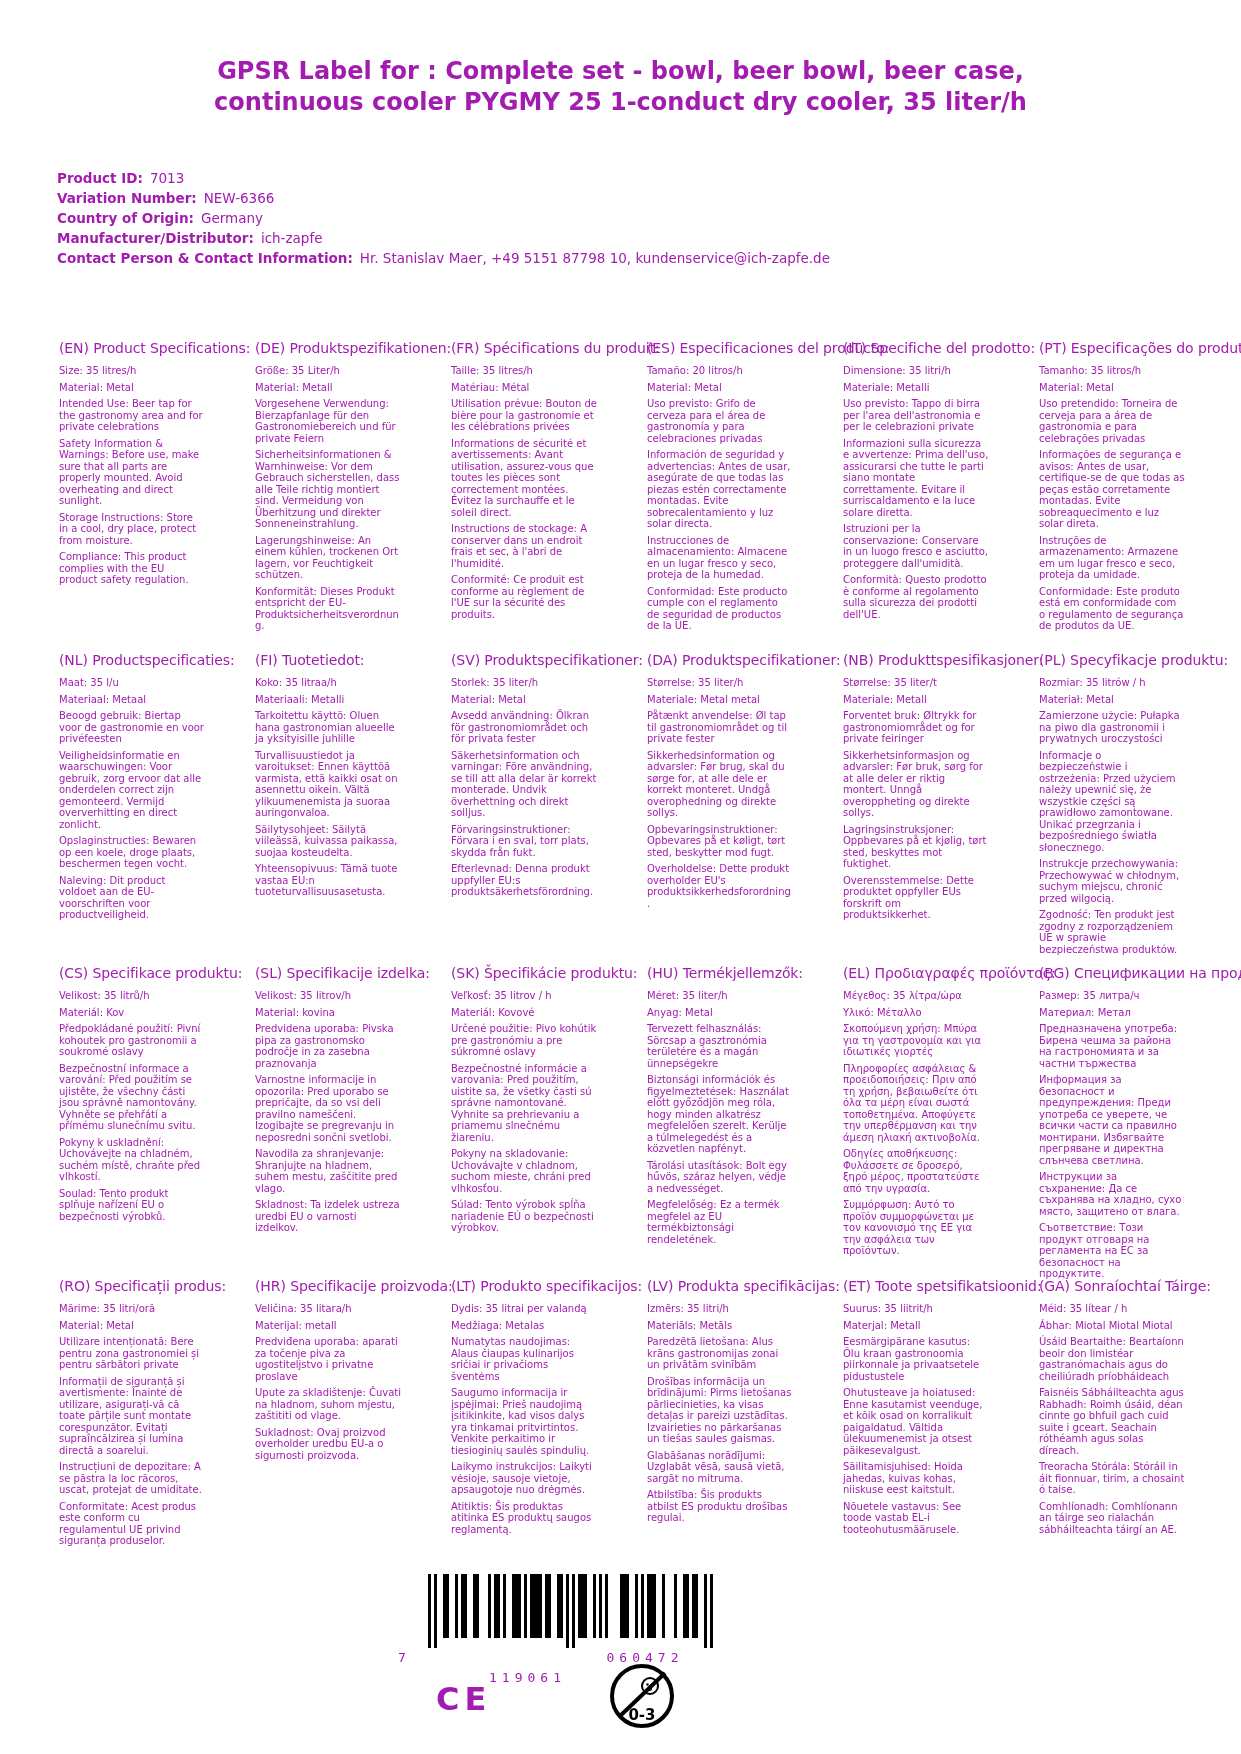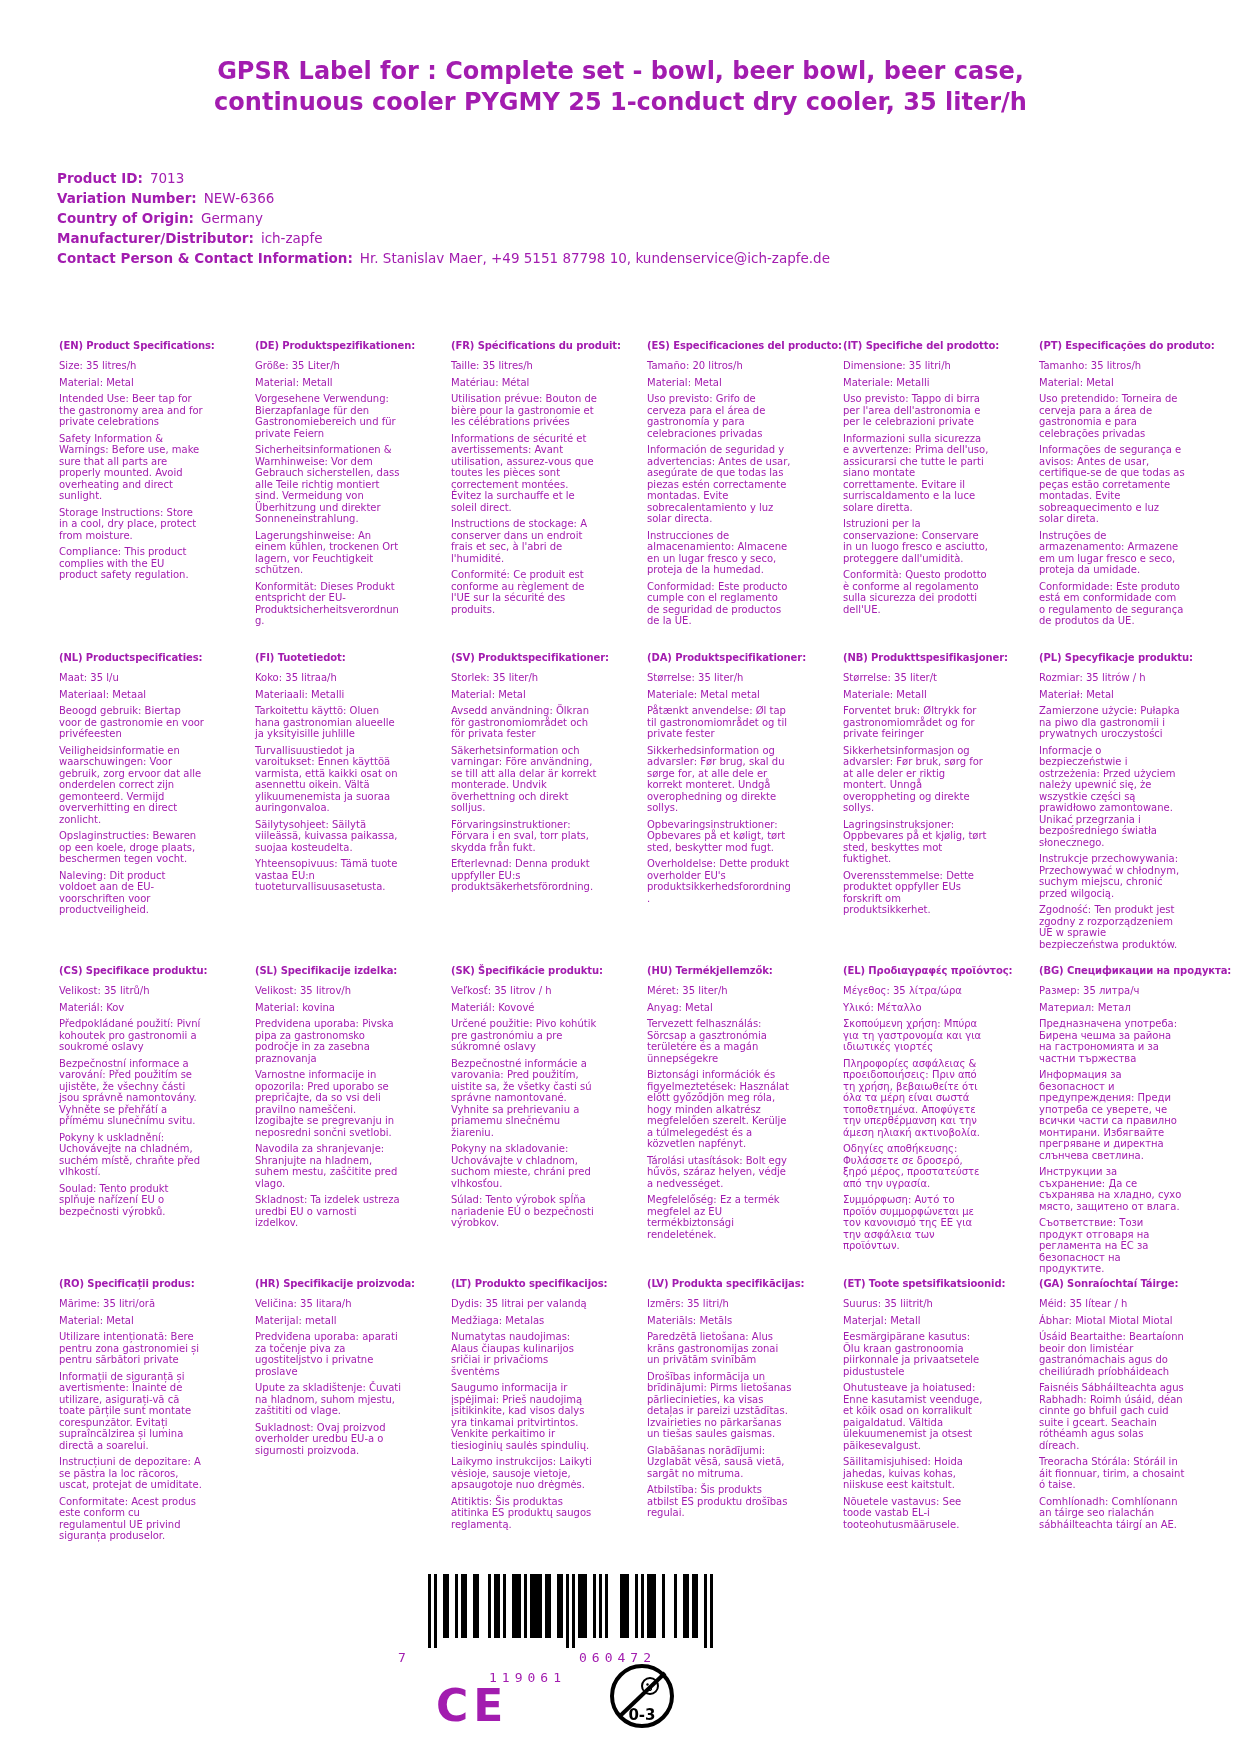--- a/index.html
+++ b/index.html
@@ -7,32 +7,32 @@
         font-family:"DejaVu Sans","Liberation Sans",sans-serif;overflow:hidden;}
   .page-title{position:absolute;top:56px;left:50%;transform:translateX(-50%);
         width:920px;text-align:center;font-size:24px;font-weight:bold;line-height:1.3;}
   .info{position:absolute;left:57px;top:168px;font-size:13.5px;line-height:20px;}
   .info-row{white-space:nowrap;}
   .info-label{font-weight:bold;}
   .info-value{margin-left:7px;}
   .lang-row{position:absolute;left:59px;display:grid;grid-template-columns:repeat(6,196px);align-items:start;}
   .row-0{top:340px}.row-1{top:652px}.row-2{top:965px}.row-3{top:1278px}
   .lang-block{width:196px;}
-  .lang-heading{font-weight:bold;font-size:10px;white-space:nowrap;letter-spacing:-0.1px;}
+  .lang-heading{font-weight:normal;font-size:14px;white-space:nowrap;letter-spacing:-0.1px;}
   .lang-par{width:146px;font-size:10px;line-height:11.5px;margin-top:5px;overflow-wrap:break-word;}
   .lang-heading + .lang-par{margin-top:9px;}
   .barcode{position:absolute;left:428px;top:1574px;width:285px;}
   #barcode-svg{display:block;}
   .barcode-digits{position:relative;height:18px;margin-top:2px;
         font-family:"DejaVu Sans Mono",monospace;font-size:13px;}
   .barcode-digits span{position:absolute;top:0;}
   .bc-prefix{left:-30px;}
   .bc-g1{left:6px;width:132px;text-align:right;letter-spacing:5px;margin-top:20px;}
-  .bc-g2{left:151px;width:132px;letter-spacing:5px;}
-  .ce-mark{position:absolute;left:436px;top:1680px;font-size:44px;font-weight:bold;letter-spacing:5px;}
+  .bc-g2{left:151px;width:132px;text-align:center;letter-spacing:5px;}
+  .ce-mark{position:absolute;left:436px;top:1680px;font-size:32px;font-weight:bold;letter-spacing:5px;}
   .age-icon{position:absolute;left:608px;top:1662px;}
 </style>
 </head>
 <body>
 
 <div class="page">
 
   <div class="page-title">GPSR Label for : Complete set - bowl, beer bowl, beer case, continuous cooler PYGMY 25 1-conduct dry cooler, 35 liter/h</div>
 
   <div class="info">

